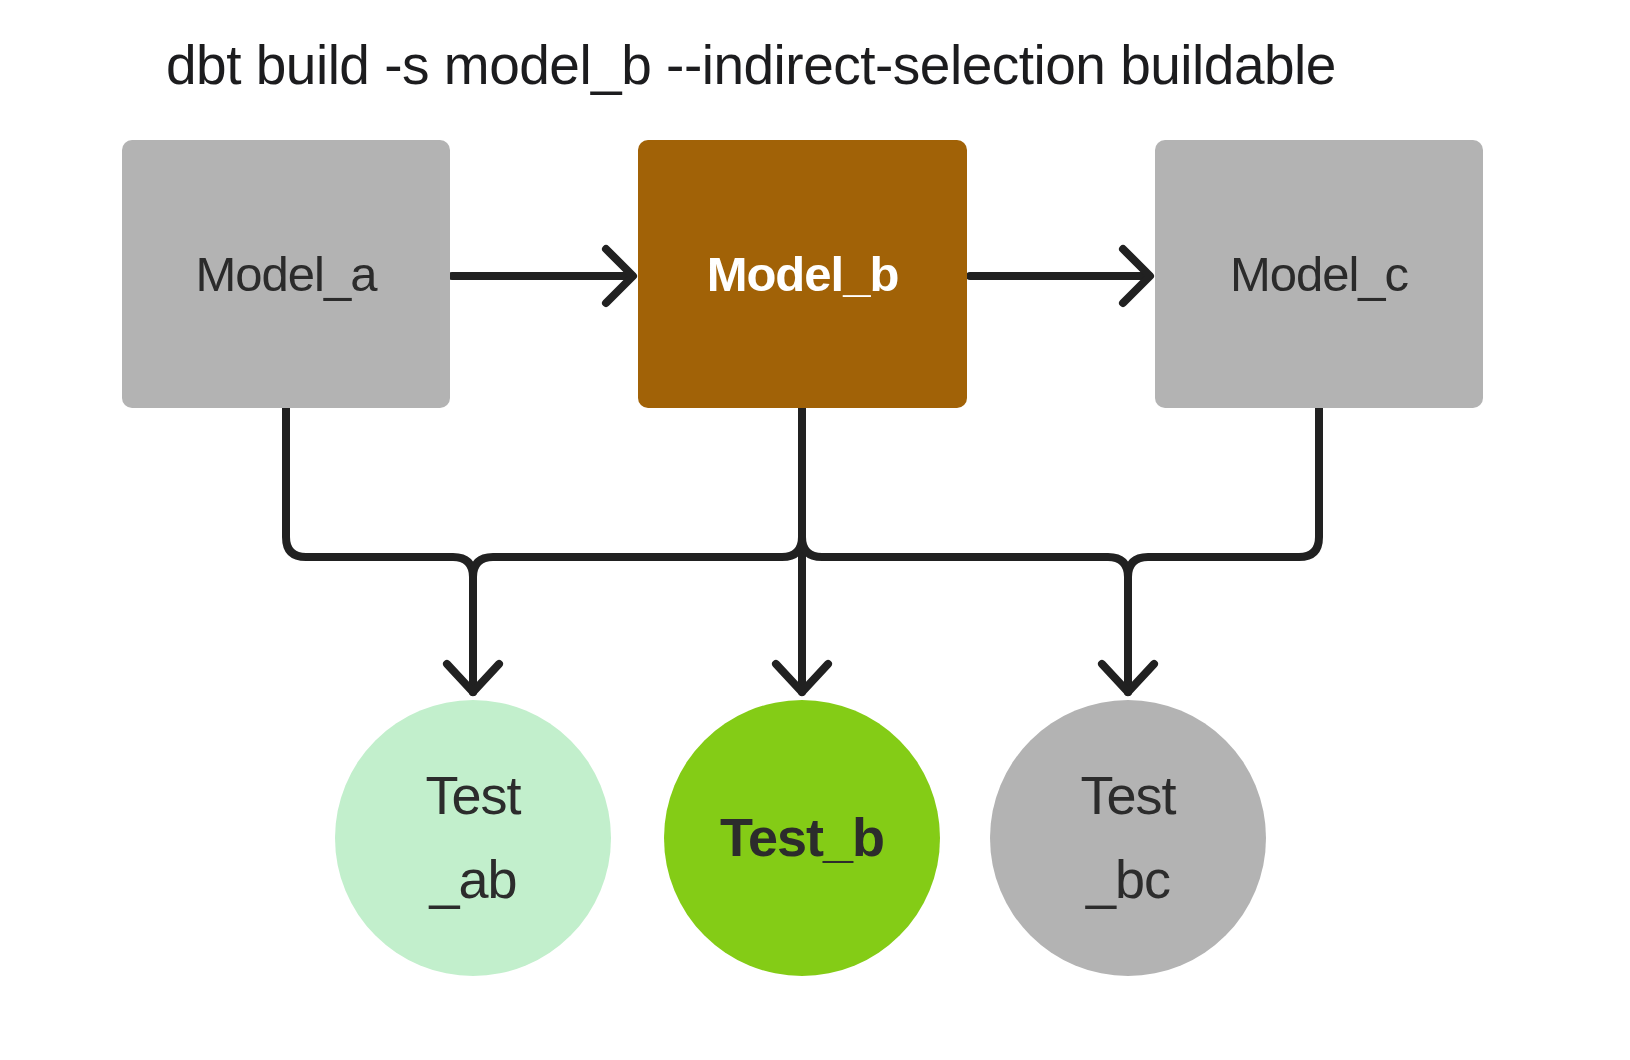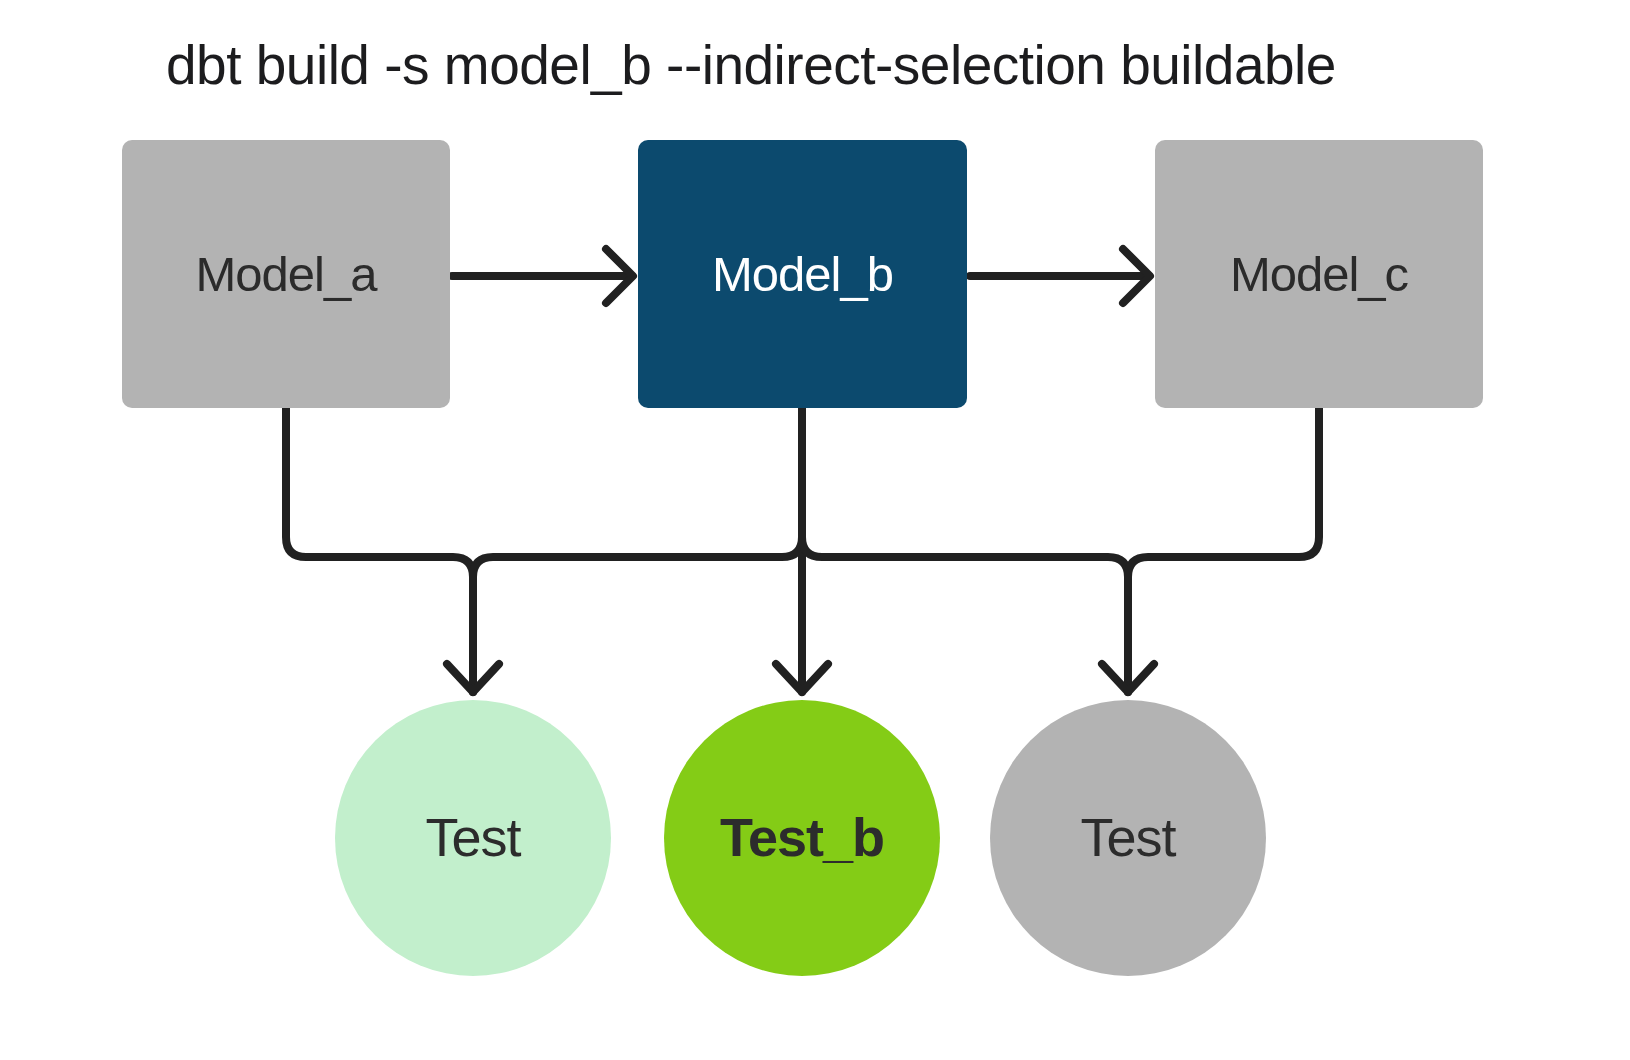--- a/index.html
+++ b/index.html
@@ -84,37 +84,39 @@
 
     <path class="edge" d="M447 664 L473 692 L499 664" stroke="#212121"></path>
     <path class="edge" d="M776 664 L802 692 L828 664" stroke="#212121"></path>
     <path class="edge" d="M1102 664 L1128 692 L1154 664" stroke="#212121"></path>
   </svg>
 
   <div class="node node--a" style="background-color: rgb(179, 179, 179);">
     <span class="node-label">Model_a</span>
   </div>
 
-  <div class="node node--b node--selected" style="background-color: #0c4a6e;">
+  <div class="node node--b node--selected" style="background-color: #a16207; font-weight: bold;">
     <span class="node-label">Model_b</span>
   </div>
 
   <div class="node node--c" style="background-color: rgb(179, 179, 179); text-align: center;">
     <span class="node-label">Model_c</span>
   </div>
 
   <div class="test test--ab" style="background-color: rgb(194, 239, 204);">
     <div>
       <span class="test-label">Test</span>
+      <span class="test-label">_ab</span>
     </div>
   </div>
 
   <div class="test test--b" style="background-color: #84cc16; font-weight: bold;">
     <span class="test-label">Test_b</span>
   </div>
 
   <div class="test test--bc" style="background-color: rgb(179, 179, 179);">
     <div>
       <span class="test-label">Test</span>
+      <span class="test-label">_bc</span>
     </div>
   </div>
 
 </div>
 
 </body></html>

